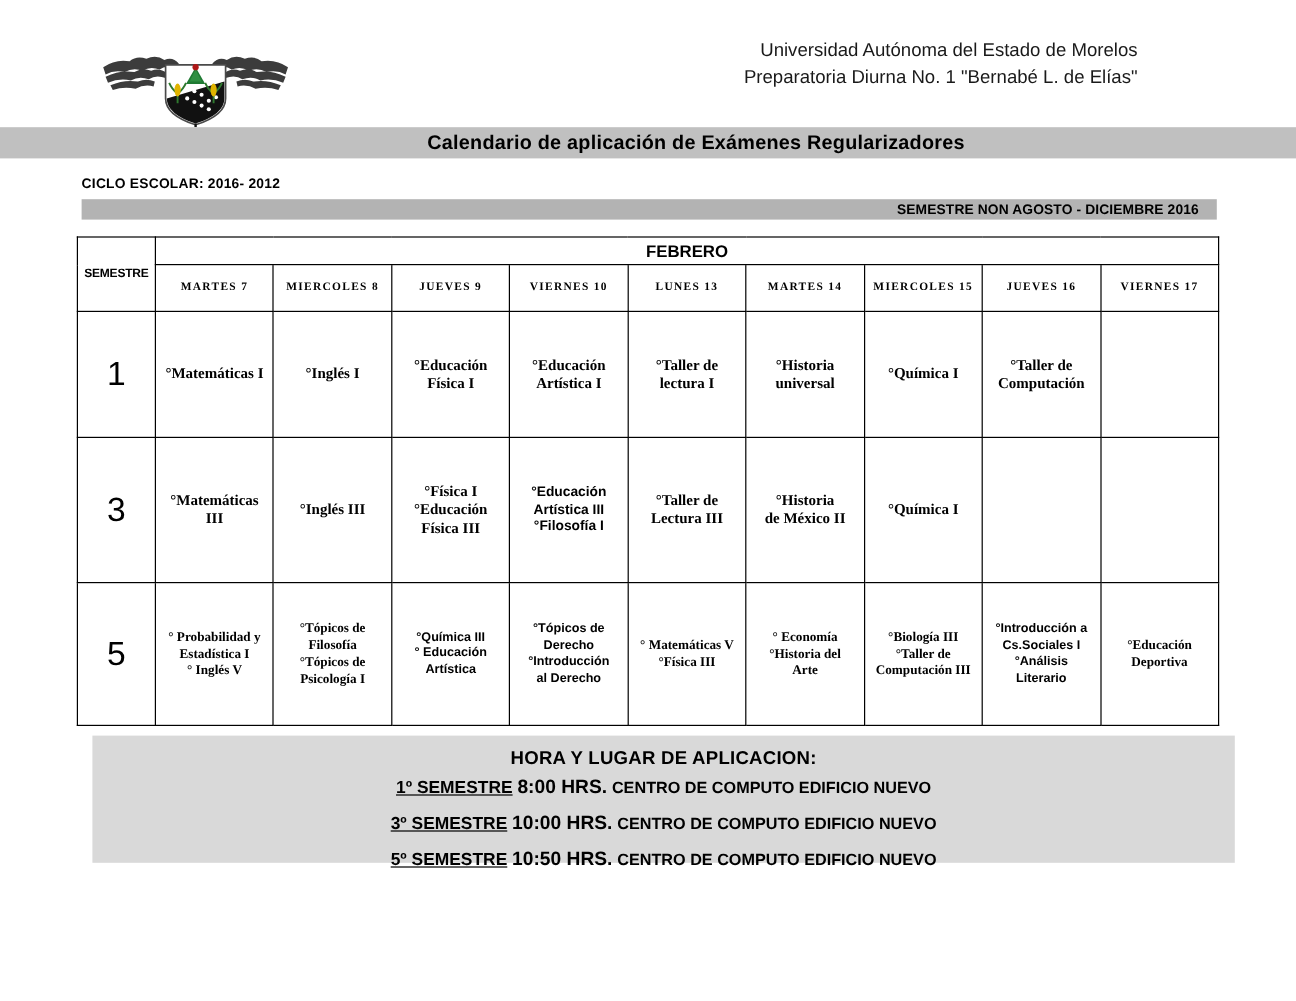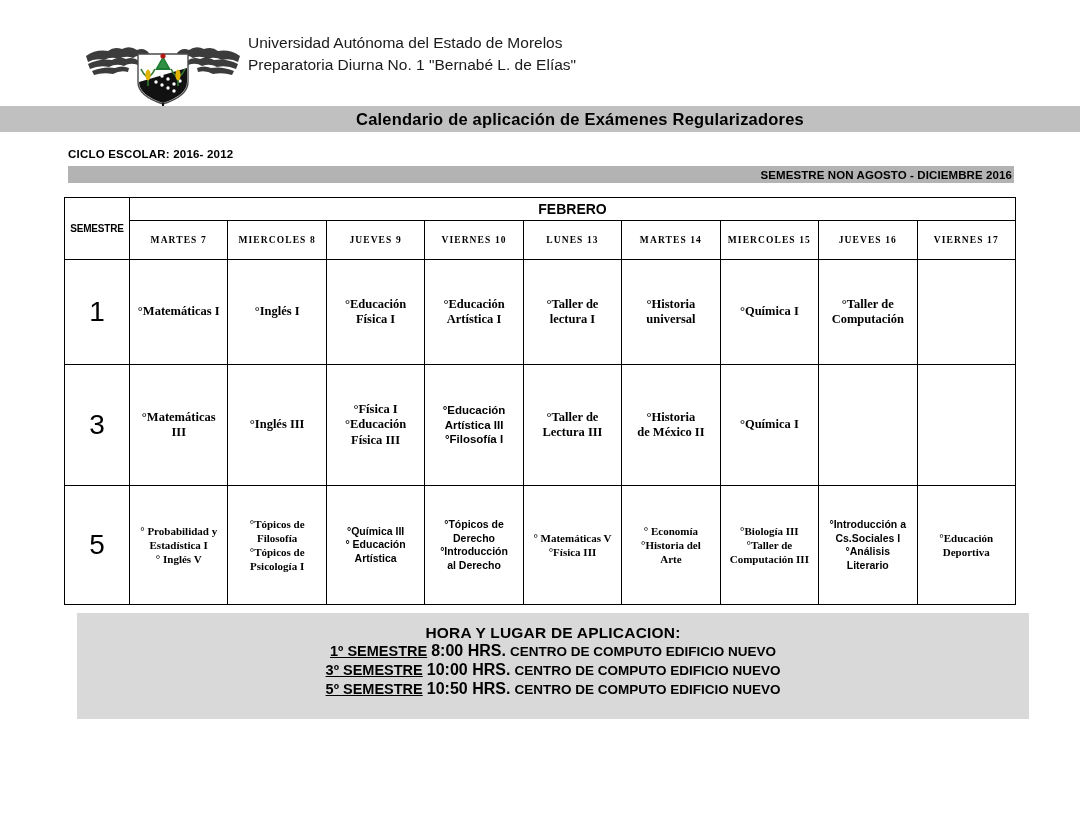--- a/index.html
+++ b/index.html
@@ -34,21 +34,21 @@
     left: 78px;
     top: 6px;
     width: 170px;
     height: 68px;
   }
   .header-lines {
     position: absolute;
     left: 248px;
     top: 0px;
     width: 700px;
-    text-align: left;
+    text-align: right;
   }
   .header-lines div {
     font-size: 15.5px;
     line-height: 22px;
     color: #1a1a1a;
     white-space: nowrap;
   }
 
   .title-bar {
     position: absolute;
@@ -84,21 +84,21 @@
     width: 946px;
     height: 17px;
     background: #b3b3b3;
     display: flex;
     align-items: center;
     justify-content: flex-end;
   }
   .semestre-bar span {
     font-size: 11.5px;
     font-weight: bold;
-    padding-right: 2px;
+    padding-right: 15px;
     letter-spacing: .1px;
   }
 
   
   .cal-table {
     position: absolute;
     left: 64px;
     top: 197px;
     width: 952px;
     border-collapse: collapse;
@@ -175,21 +175,21 @@
   }
   .info-title {
     font-size: 15.5px;
     font-weight: bold;
     padding-top: 11px;
     letter-spacing: .2px;
   }
   .info-line {
     font-size: 14.5px;
     font-weight: bold;
-    line-height: 18px;
+    line-height: 29px;
     white-space: nowrap;
   }
   .info-line .sem-u {
     text-decoration: underline;
     font-size: 14.5px;
   }
   .info-line .hrs {
     font-size: 16px;
   }
   .info-line .place {

